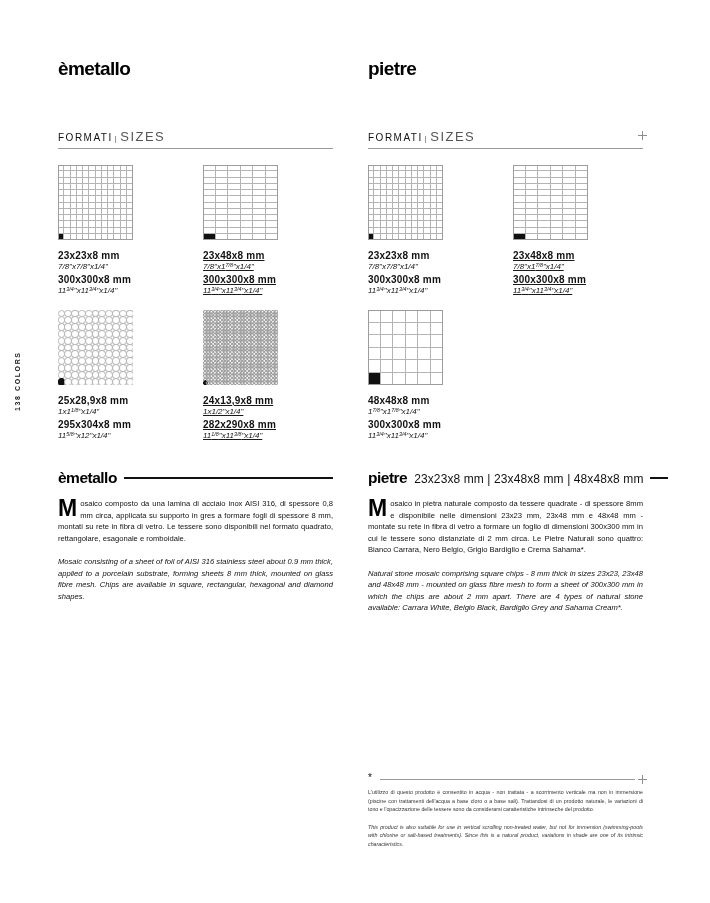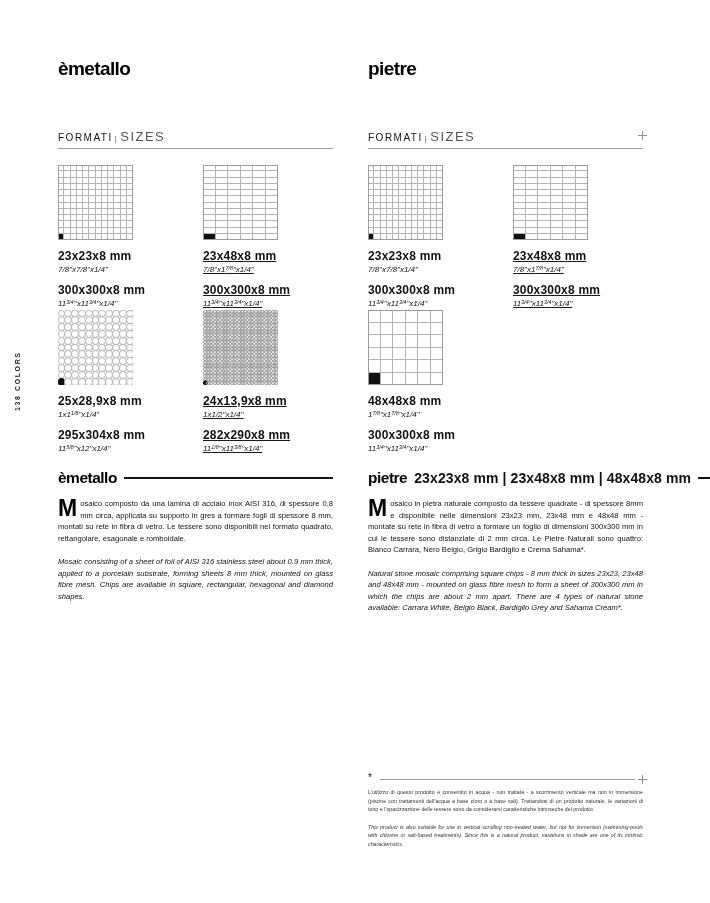--- a/index.html
+++ b/index.html
@@ -144,26 +144,25 @@
     border: 1px solid #9e9e9e;
   }
   .swatch.dia .dots span.marker { background: #111; border-color: #111; }
 
   
   .dims {
     margin-top: 9px;
     line-height: 1.32;
   }
   .dims .mm {
-    font-size: 12px;
+    font-size: 10px;
     font-weight: 700;
     letter-spacing: 0.2px;
     color: #111;
     white-space: nowrap;
-    margin-top: 8px;
   }
   .dims .inch {
     font-size: 8px;
     font-style: italic;
     font-weight: 400;
     color: #111;
     white-space: nowrap;
   }
   .dims .inch sup {
     font-size: 5.4px;
@@ -178,22 +177,22 @@
     gap: 7px;
     white-space: nowrap;
   }
   .desc-head .name {
     font-size: 15.5px;
     font-weight: 700;
     letter-spacing: -0.5px;
     color: #000;
   }
   .desc-head .sizes {
-    font-size: 14px;
-    font-weight: 700;
+    font-size: 12px;
+    font-weight: 400;
     letter-spacing: 0.1px;
     color: #111;
   }
   .desc-head .hrule {
     flex: 1 1 auto;
     height: 0;
     border-bottom: 2px solid #111;
     position: relative;
     top: -4px;
     min-width: 18px;

